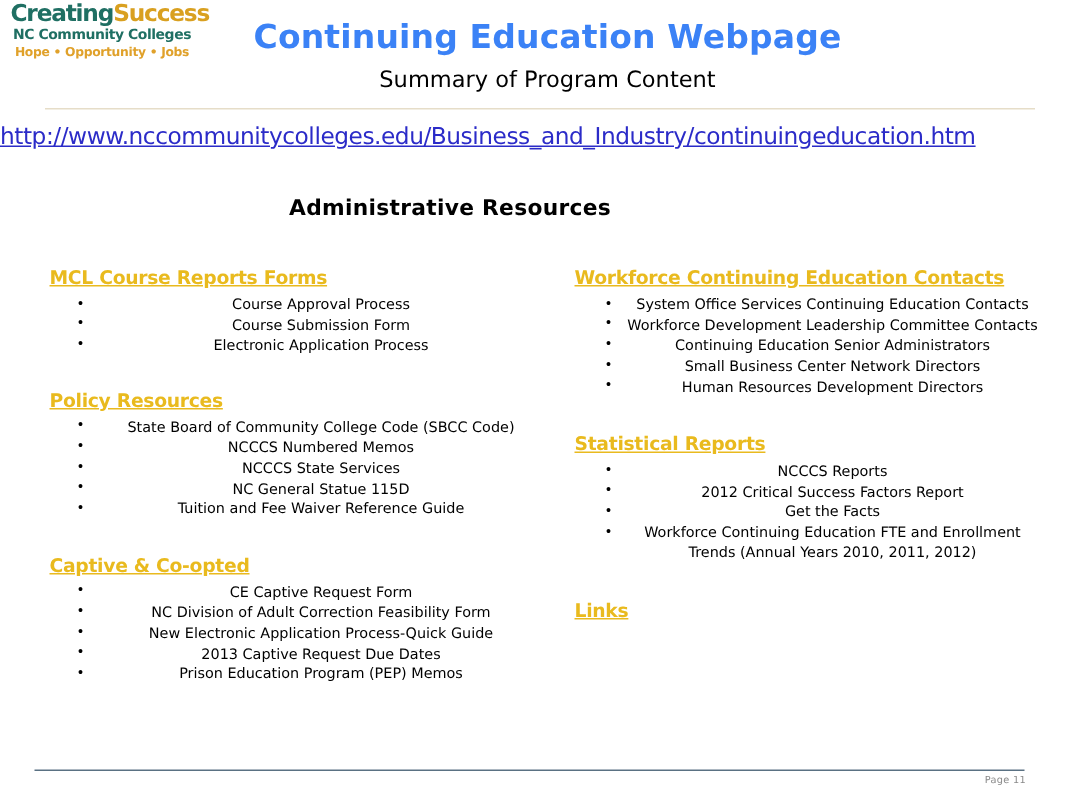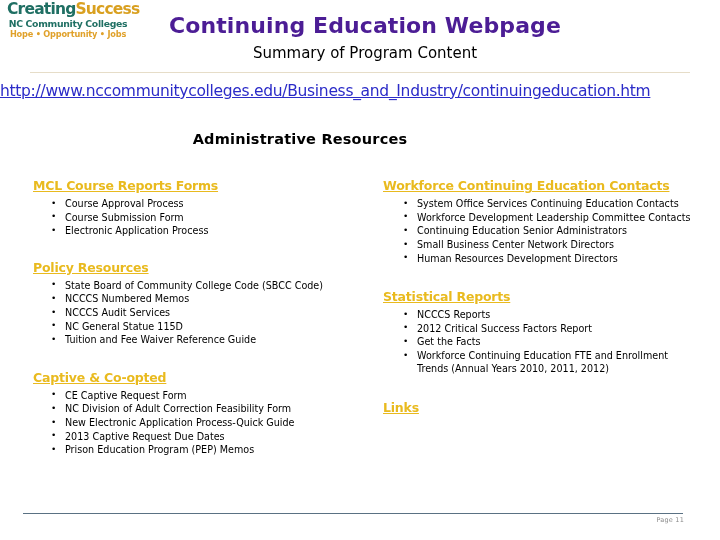--- a/index.html
+++ b/index.html
@@ -58,21 +58,21 @@
   .main-title {
     position: absolute;
     left: 140px;
     top: 13px;
     width: 450px;
     text-align: center;
     font-family: "DejaVu Sans", sans-serif;
     font-weight: bold;
     font-size: 22px;
     letter-spacing: 0.1px;
-    color: #4c1d95;
+    color: #3b82f6;
     white-space: nowrap;
   }
   .sub-title {
     position: absolute;
     left: 140px;
     top: 44px;
     width: 450px;
     text-align: center;
     font-family: "DejaVu Sans", sans-serif;
     font-weight: normal;
@@ -147,20 +147,21 @@
     letter-spacing: -0.2px;
     display: inline-block;
     white-space: nowrap;
     cursor: pointer;
   }
 
   ul.sec-list {
     list-style: none;
     margin: 3px 0 0 0;
     padding: 0 0 0 16px;
+    text-align: center;
   }
   ul.sec-list li {
     position: relative;
     font-family: "DejaVu Sans", sans-serif;
     font-size: 9.6px;
     line-height: 13.2px;
     color: #000;
     padding-left: 16px;
     margin-bottom: 0.5px;
   }
@@ -229,21 +230,21 @@
       <li>Course Submission Form</li>
       <li>Electronic Application Process</li>
     </ul>
   </div>
 
   <div class="section sec-policy">
     <div class="sec-head">Policy Resources</div>
     <ul class="sec-list">
       <li>State Board of Community College Code (SBCC Code)</li>
       <li>NCCCS Numbered Memos</li>
-      <li>NCCCS Audit Services</li>
+      <li>NCCCS State Services</li>
       <li>NC General Statue 115D</li>
       <li>Tuition and Fee Waiver Reference Guide</li>
     </ul>
   </div>
 
   <div class="section sec-captive">
     <div class="sec-head">Captive &amp; Co-opted</div>
     <ul class="sec-list">
       <li>CE Captive Request Form</li>
       <li>NC Division of Adult Correction Feasibility Form</li>

